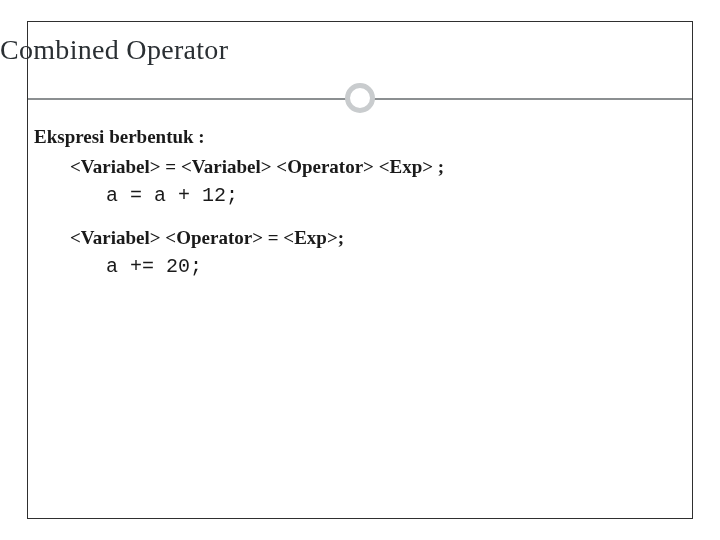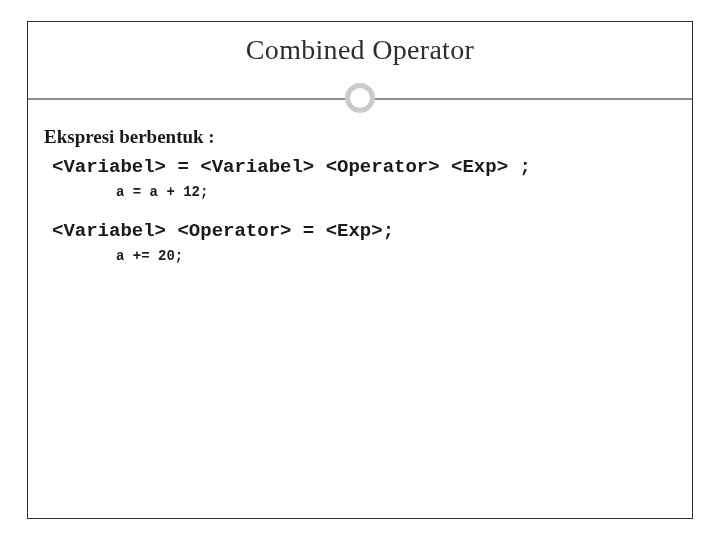--- a/index.html
+++ b/index.html
@@ -11,21 +11,21 @@
   position:relative;
   box-sizing:border-box;
 }
 .frame {
   position:absolute;
   left:28px; top:22px;
   width:664px; height:496px;
   outline:1px solid #2f2f2f;
 }
 .title {
-  text-align:center;
+  text-align:left;
   font-size:28px;
   font-weight:400;
   color:#2a2f33;
   margin-top:34px;
   letter-spacing:0.3px;
 }
 .rule-wrap {
   position:relative;
   margin-top:18px;
   height:28px;
@@ -41,38 +41,38 @@
   position:absolute;
   left:50%; top:50%;
   width:30px; height:30px;
   margin-left:-15px; margin-top:-15px;
   border:5px solid #c9ccce;
   border-radius:50%;
   background:#fff;
   box-sizing:border-box;
 }
 .content {
-  padding:10px 34px 0 44px;
+  padding:10px 34px 0 34px;
 }
 .hbold {
   font-weight:700;
   font-size:19px;
   margin:4px 0 8px 0;
 }
 .mono {
-  font-family:Liberation Mono, monospace;
+  font-family:Liberation Serif, serif;
   font-size:19px;
   font-weight:700;
-  margin:0 0 6px 8px;
+  margin:0 0 6px 36px;
   white-space:pre;
 }
 .mono-sub {
   font-family:"Courier New", Courier, monospace;
-  font-size:14px;
-  font-weight:700;
+  font-size:20px;
+  font-weight:400;
   margin:0 0 20px 72px;
   white-space:pre;
 }
 </style>
 </head>
 <body>
 
 <div class="frame"></div>
 
 <div class="title">Combined Operator</div>

